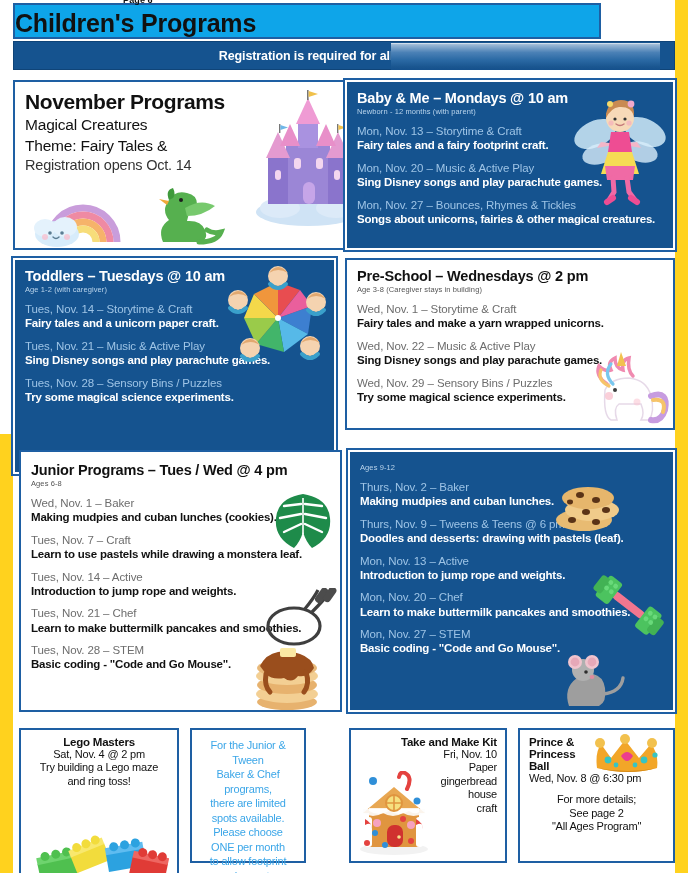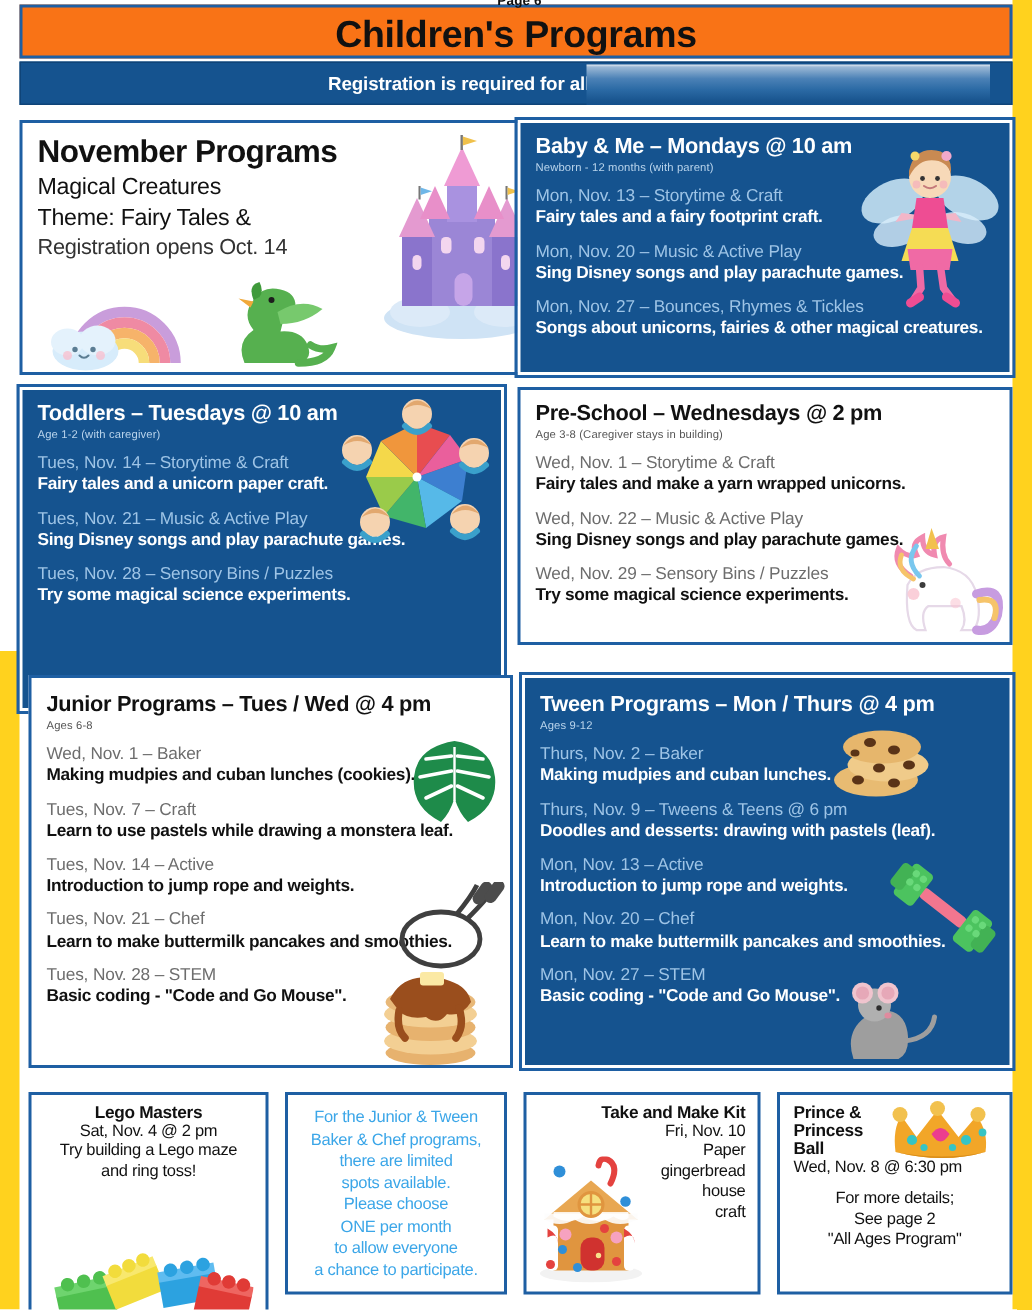--- a/index.html
+++ b/index.html
@@ -33,26 +33,26 @@
     position: absolute;
     left: 0; top: 0;
     width: 688px; height: 873px;
     z-index: 1;
   }
 
   
   .header-title-box {
     position: absolute;
     left: 13px; top: 3px;
-    width: 662px; height: 36px;
-    background: #f97316;
+    width: 588px; height: 36px;
+    background: #0ea5e9;
     border: 2px solid #1e5fa3;
     display: flex;
     align-items: center;
-    justify-content: center;
+    justify-content: flex-start;
   }
   .title-wrap { position: relative; text-align: center; line-height: 1; }
   .page-num {
     position: absolute;
     top: -11px; left: 50%;
     transform: translateX(-42%);
     font-size: 9px;
     font-weight: bold;
     color: #111;
     letter-spacing: .1px;
@@ -444,21 +444,20 @@
         <path d="M12 22 Q18 10 30 8 Q42 6 52 10 Q64 14 66 24 Q60 34 50 32 Q44 40 36 34 Q24 36 18 30 Z" fill="#9a4e1d"></path>
         <path d="M18 30 Q16 42 22 48" fill="none" stroke="#9a4e1d" stroke-width="5" stroke-linecap="round"></path>
         <path d="M58 28 Q62 40 56 48" fill="none" stroke="#9a4e1d" stroke-width="5" stroke-linecap="round"></path>
         <rect x="32" y="4" width="16" height="9" rx="2" fill="#fbe9a4"></rect>
       </svg>
     </div>
   </div>
 
   <div class="panel blue" style="left:348px;top:450px;width:327px;height:262px;">
     <div class="pad" style="position:relative;height:100%;padding-top:10px;">
-      <div class="p-title light">Tween Programs – Mon / Thurs @ 4 pm</div>
       <div class="p-age light">Ages 9-12</div>
 
       <div class="entry">
         <div class="hd light">Thurs, Nov. 2 – Baker</div>
         <div class="ds light">Making mudpies and cuban lunches.</div>
       </div>
       <div class="entry">
         <div class="hd light">Thurs, Nov. 9 – Tweens &amp; Teens @ 6 pm</div>
         <div class="ds light">Doodles and desserts: drawing with pastels (leaf).</div>
       </div>
@@ -554,28 +553,28 @@
       <g transform="rotate(12 120 34)">
         <rect x="98" y="28" width="36" height="18" fill="#e03b36"></rect>
         <rect x="98" y="22" width="36" height="7" fill="#ee6661"></rect>
         <circle cx="107" cy="22" r="4.5" fill="#e03b36"></circle>
           <circle cx="117" cy="22" r="4.5" fill="#e03b36"></circle>
           <circle cx="127" cy="22" r="4.5" fill="#e03b36"></circle>
       </g>
     </svg>
   </div>
 
-  <div class="mini note" style="left:190px;top:728px;width:148px;height:135px;padding-top:8px;">
+  <div class="mini note" style="left:190px;top:728px;width:116px;height:135px;padding-top:8px;">
     <p>For the Junior &amp; Tween</p>
     <p>Baker &amp; Chef programs,</p>
     <p>there are limited</p>
     <p>spots available.</p>
     <p>Please choose</p>
     <p>ONE per month</p>
-    <p>to allow everyone</p>
+    <p>to allow footprint</p>
     <p>a chance to participate.</p>
   </div>
 
   <div class="mini" style="left:349px;top:728px;width:158px;height:135px;text-align:right;padding:6px 8px;">
     <h4>Take and Make Kit</h4>
     <p>Fri, Nov. 10</p>
     <p>Paper</p>
     <p>gingerbread</p>
     <p>house</p>
     <p>craft</p>

